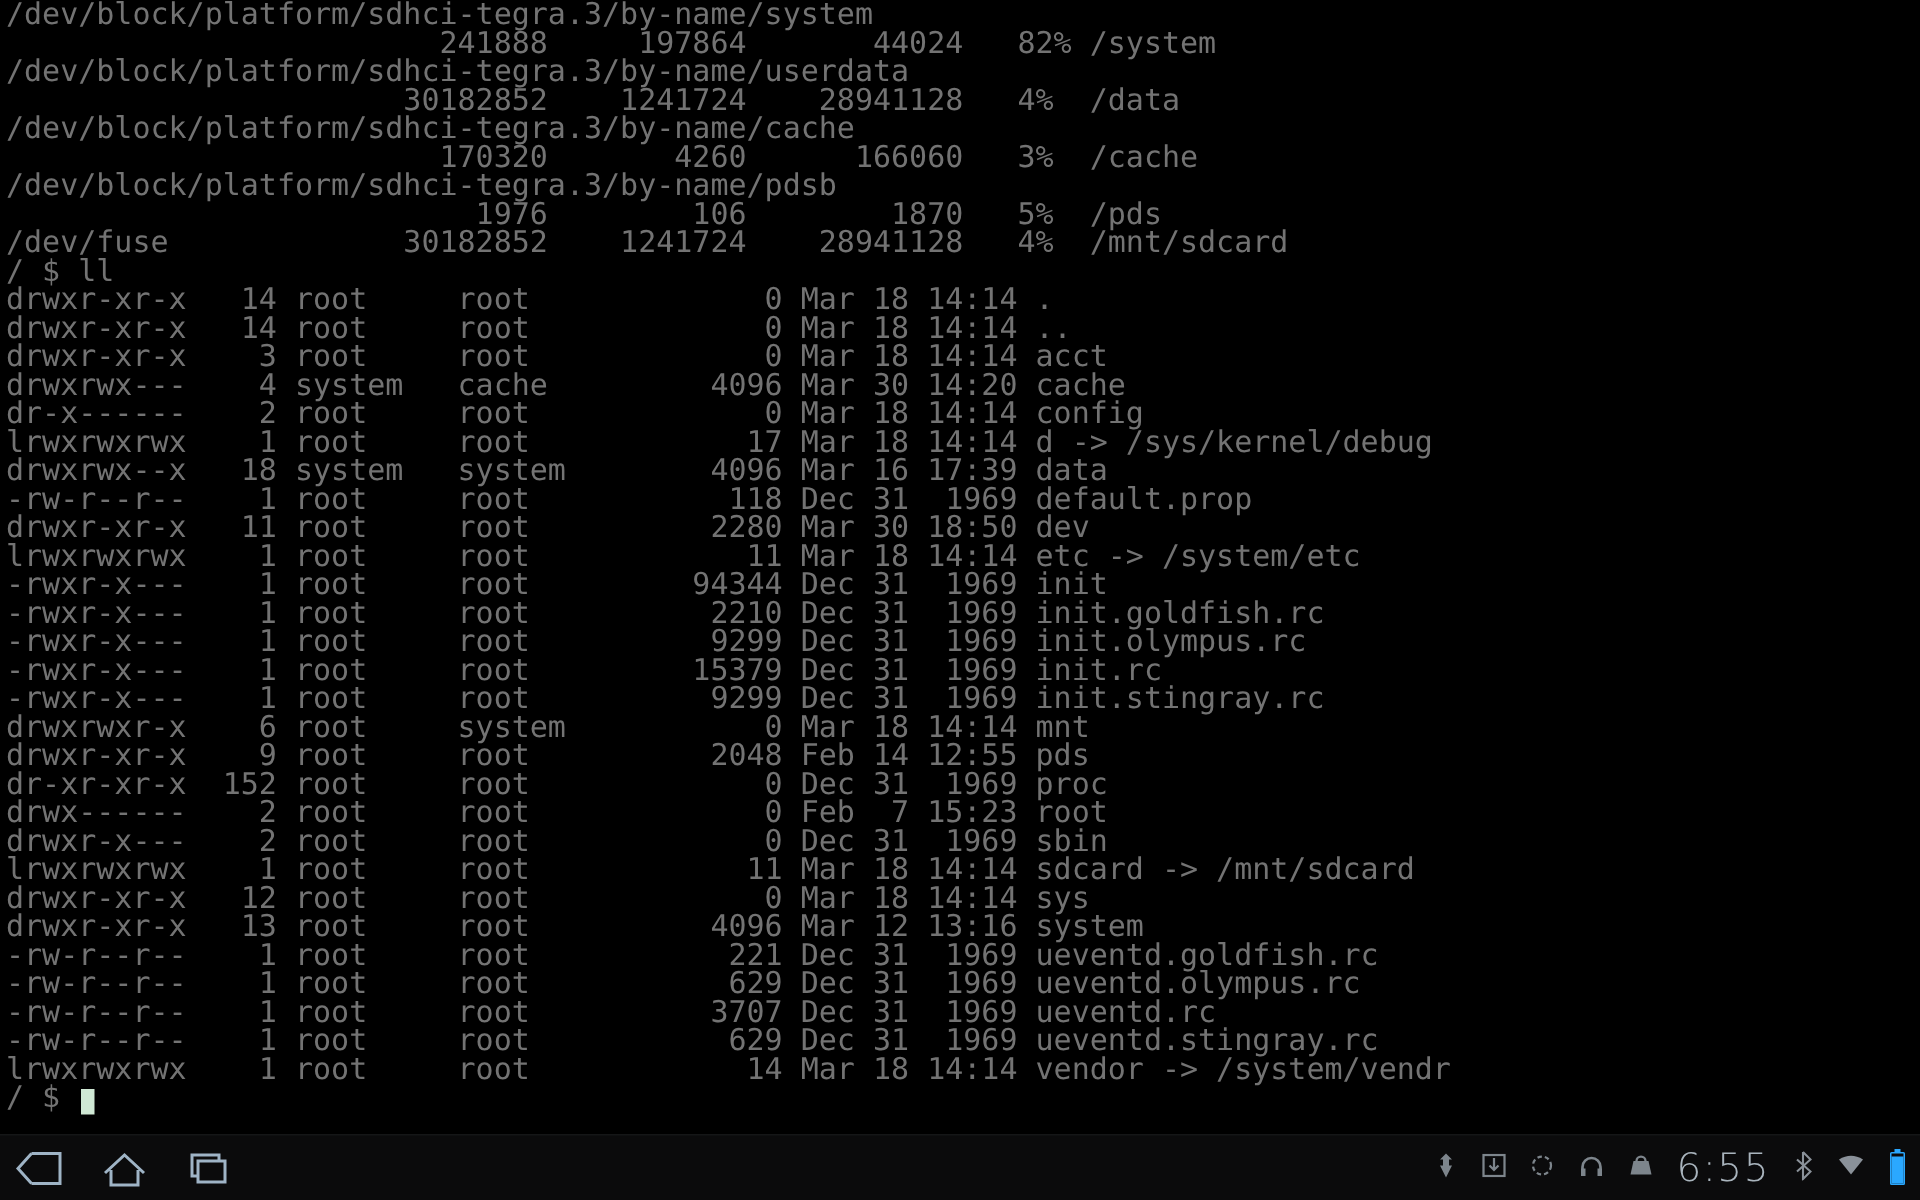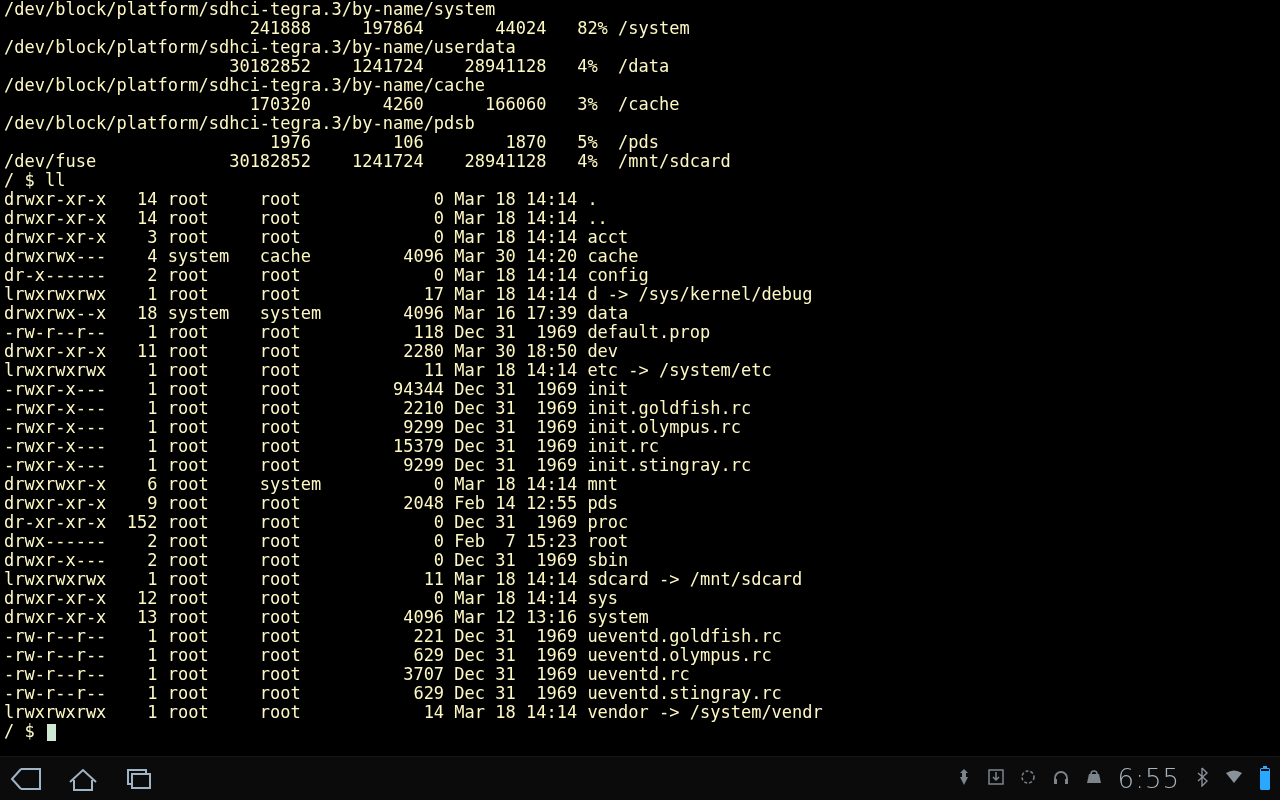--- a/index.html
+++ b/index.html
@@ -1,16 +1,16 @@
 <!DOCTYPE html>
 <html><head>
 <meta charset="utf-8">
 <style>
   html,body{margin:0;padding:0;background:#000;width:1280px;height:800px;overflow:hidden;font-family:"DejaVu Sans Mono","Menlo","Consolas",monospace;}
-  .term{color:#fef9c3;font-size:17px;line-height:19px;white-space:pre;padding:0 4px;letter-spacing:0px;}
+  .term{color:#737373;font-size:20px;line-height:19px;white-space:pre;padding:0 4px;letter-spacing:0px;}
   .cursor{display:inline-block;width:9px;height:17px;background:#cfe8d4;vertical-align:text-bottom;margin-left:2px;}
   
   .navbar{position:absolute;left:0;right:0;bottom:0;height:44px;background:#0b0b0c;border-top:1px solid #151617;display:flex;align-items:center;justify-content:space-between;padding:0 10px;box-sizing:border-box;}
   .nav-left,.nav-right{display:flex;align-items:center;gap:22px;}
   .nav-right{gap:16px;}
   .navicon svg{display:block;}
   .clock{font-family:"DejaVu Sans",sans-serif;font-size:26px;color:#a9b4bd;letter-spacing:1px;font-weight:300;}
   .tray-ico{color:#8a9199;}
   .batt{width:8px;height:20px;border:1.5px solid #2aa8ff;border-radius:1px;position:relative;}
   .batt::before{content:"";position:absolute;top:-3px;left:2px;width:4px;height:2px;background:#2aa8ff;}

